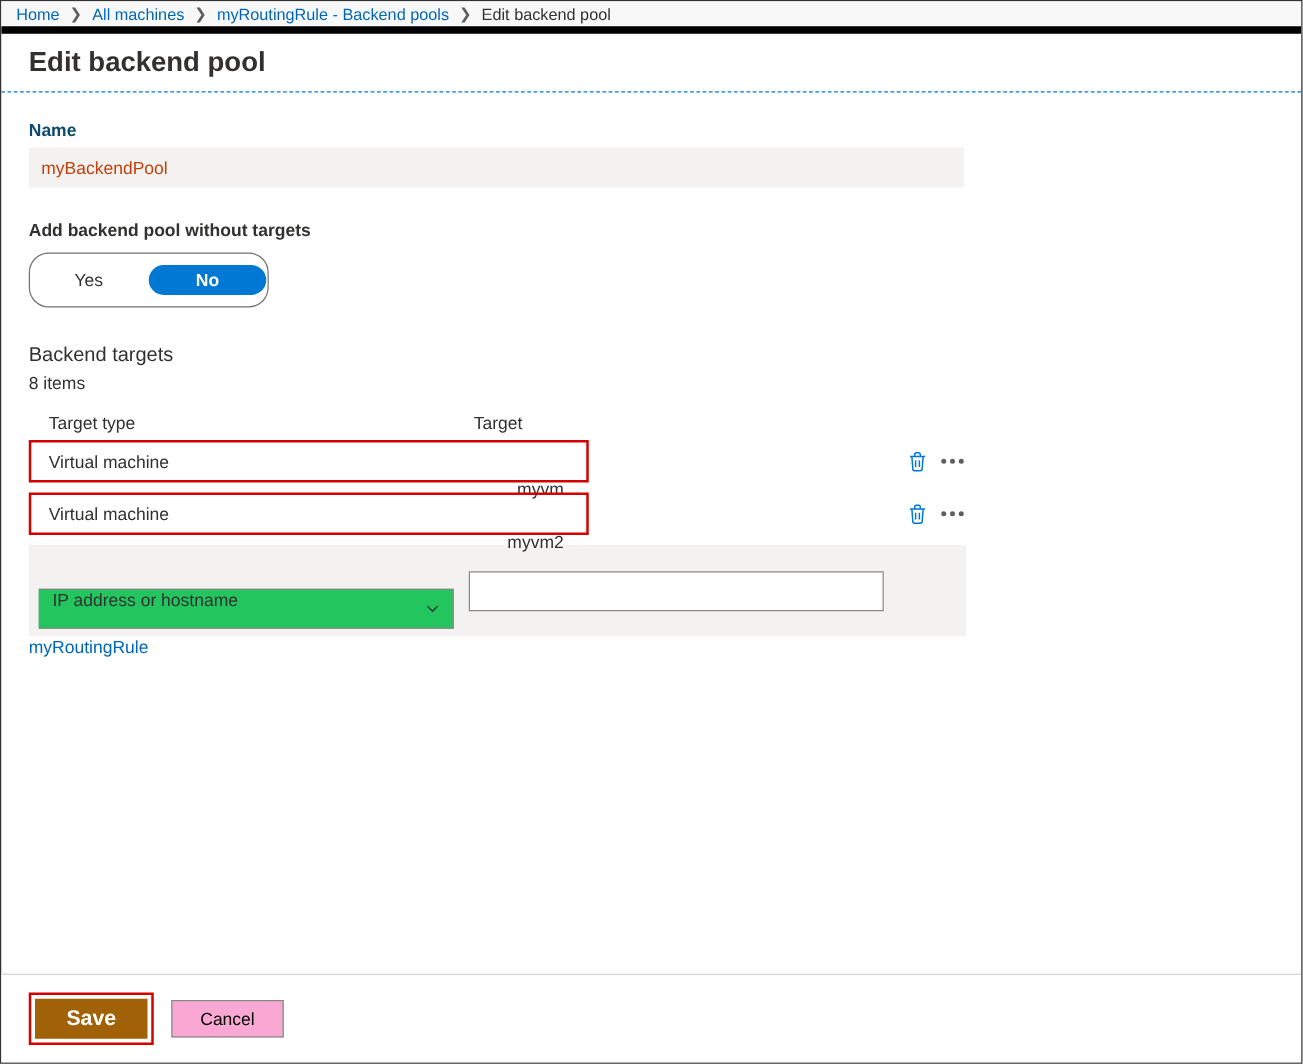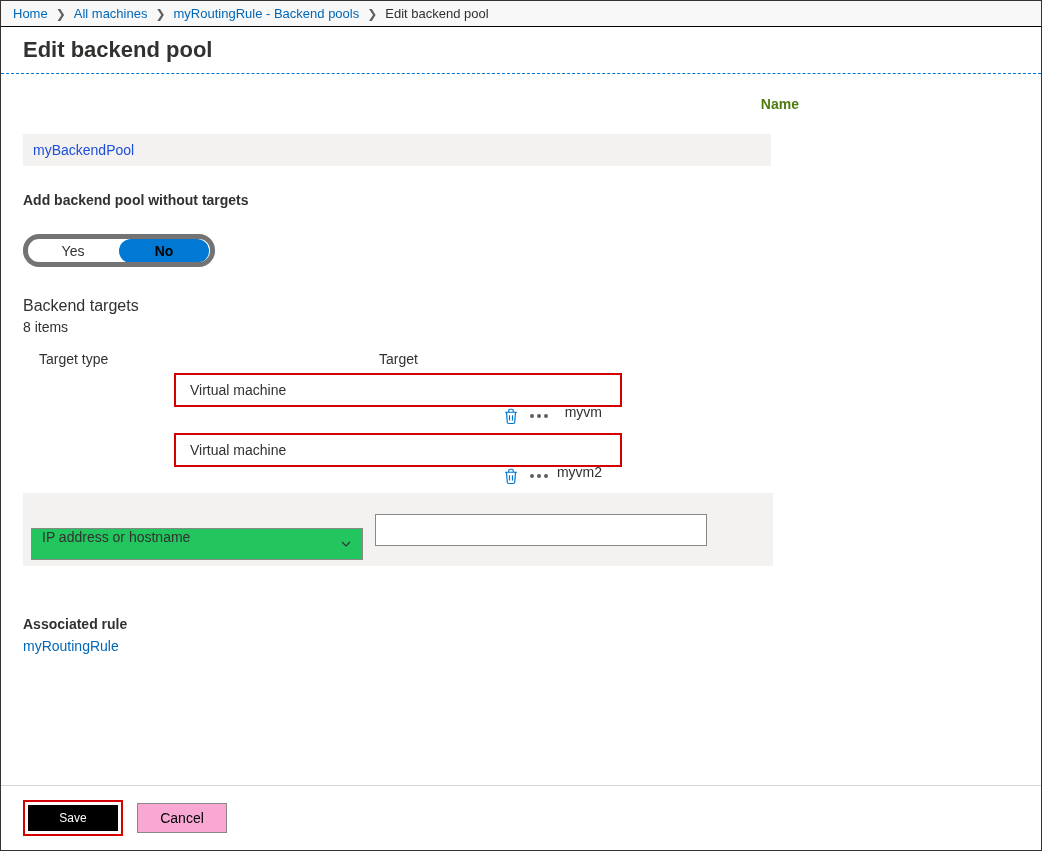--- a/index.html
+++ b/index.html
@@ -12,21 +12,21 @@
     border: 1px solid #333;
     width: 1042px;
     height: 851px;
     position: relative;
   }
   .breadcrumb {
     display: flex;
     align-items: center;
     gap: 8px;
     padding: 4px 12px;
-    border-bottom: 1px solid #000000;
+    border-bottom: 6px solid #000000;
     font-size: 13px;
     background:#f8f8f8;
     height:26px;
   }
   .breadcrumb a { color: #0067b8; text-decoration: none; cursor: pointer;}
   .breadcrumb .sep { color: #605e5c; font-size:12px;}
   .breadcrumb .current { color: #323130; }
   .page-title {
     font-size: 22px;
     font-weight: 600;
@@ -42,62 +42,60 @@
     max-width: 820px;
   }
   .description {
     line-height: 1.5;
     margin-bottom: 22px;
     max-width: 760px;
   }
   .field-label {
     font-size: 14px;
     font-weight: 600;
-    margin-bottom: 22px;
-    color:#4d7c0f;
-    text-align:right;
+    margin-bottom: 6px;
+    color:#0c4a6e;
   }
   .gray-input {
     width: 748px;
     height: 32px;
     background: #f3f2f1;
     border: none;
     padding: 0 10px;
     font-size: 14px;
-    color: #1d4ed8;
+    color: #c2410c;
   }
   .section-label {
     font-size: 14px;
     font-weight: 600;
     margin-top: 26px;
     margin-bottom: 10px;
   }
   .toggle {
     display: inline-flex;
     align-items: center;
-    border: 5px solid #737373;
+    border: 1px solid #737373;
     border-radius: 16px;
-    height: 33px;
+    height: 44px;
     width: 192px;
     overflow: hidden;
     cursor: pointer;
     background:#fff;
-    margin-top:16px;
   }
   .toggle .opt {
     flex: 1;
     text-align: center;
     font-size: 14px;
     line-height: 26px;
     cursor: pointer;
   }
   .toggle .opt.yes { color:#323130; }
   .toggle .opt.no {
     background: #0078d4;
-    color: #000000;
+    color: #ffffff;
     border-radius: 16px;
     font-weight:600;
     margin:1px;
     line-height:24px;
   }
   .subheader {
     font-size: 16px;
     margin-top: 30px;
     margin-bottom: 4px;
   }
@@ -109,21 +107,20 @@
     display:flex;
     padding: 6px 0 6px 16px;
     font-weight: 400;
   }
   .col-type { width: 340px; }
   .col-target { flex:1; }
   .target-row {
     display:flex;
     align-items:center;
     margin-bottom:8px;
-    flex-direction:column;
   }
   .target-box {
     display:flex;
     border: 2px solid #d40000;
     height: 34px;
     align-items:center;
     padding: 0 14px;
     width: 448px;
   }
   .target-box .ttype { width: 324px; }
@@ -185,26 +182,26 @@
     gap:14px;
     align-items:center;
     background:#fff;
   }
   .save-highlight {
     border: 2px solid #d40000;
     padding: 3px;
     display:inline-block;
   }
   .btn-primary {
-    background:#000000;
+    background:#a16207;
     color:#fff;
     border:none;
     padding: 6px 20px;
-    font-size:12px;
-    font-weight:400;
+    font-size:17px;
+    font-weight:700;
     cursor:pointer;
     min-width:90px;
   }
   .btn-secondary {
     background:#f9a8d4;
     border:1px solid #8a8886;
     padding: 6px 18px;
     font-size:14px;
     cursor:pointer;
     min-width:90px;
@@ -290,21 +287,20 @@
         <span class="chev">
           <svg width="16" height="16" viewBox="0 0 24 24" fill="none" stroke="#323130" stroke-width="1.6">
               <path d="M6 9l6 6 6-6"></path>
             </svg>
         </span>
       </div>
       <input class="target-input" type="text" value="" style="">
     </div>
   </div>
 
-  <div class="assoc-rule-label">Associated rule</div>
   <a class="rule-link">myRoutingRule</a>
 </div>
 
 <div class="footer">
   <span class="save-highlight">
     <button class="btn-primary">Save</button>
   </span>
   <button class="btn-secondary">Cancel</button>
 </div>
 

